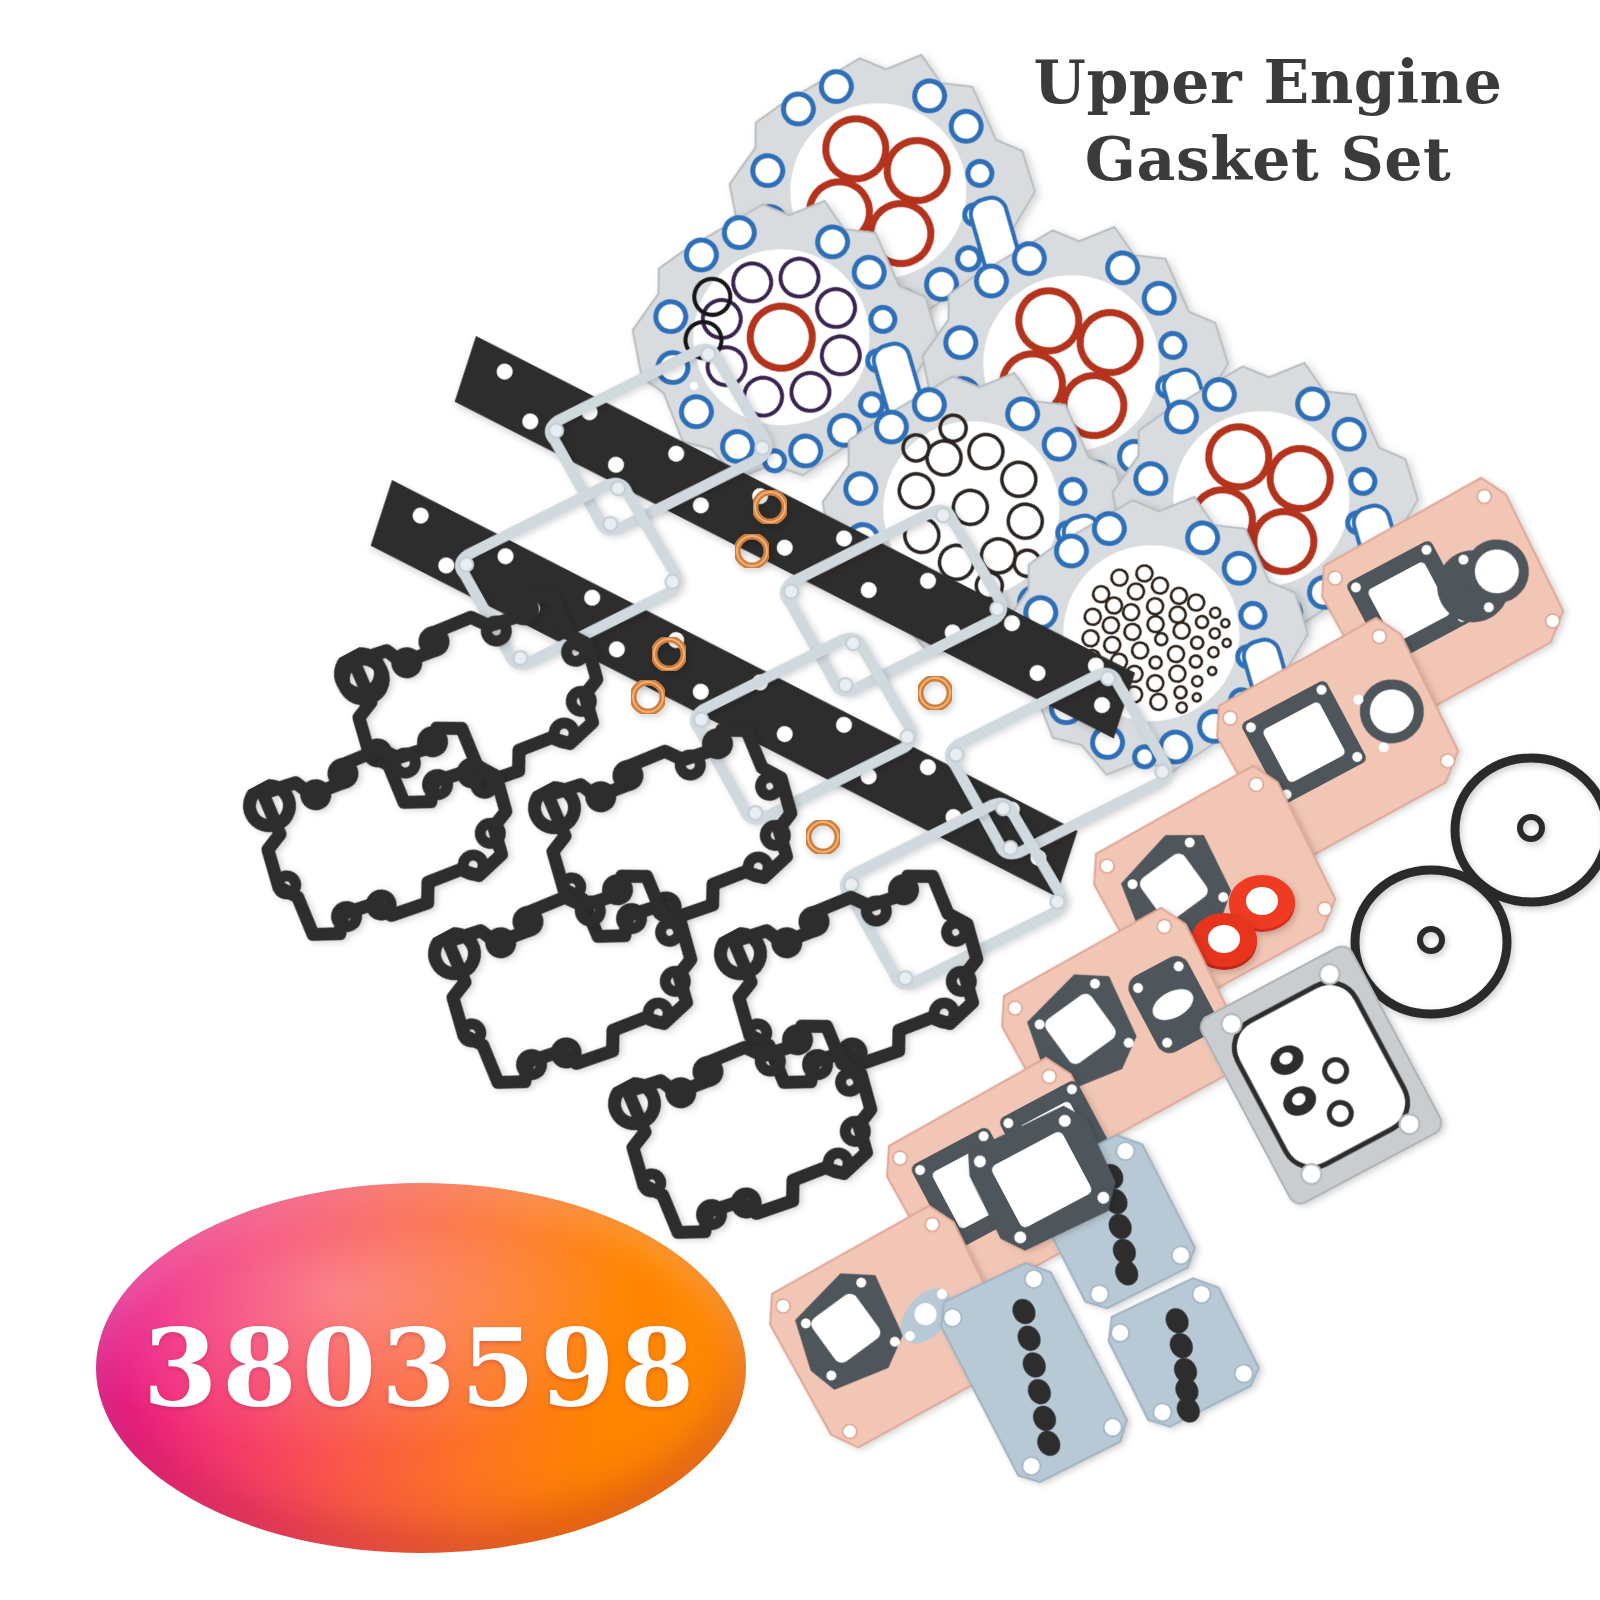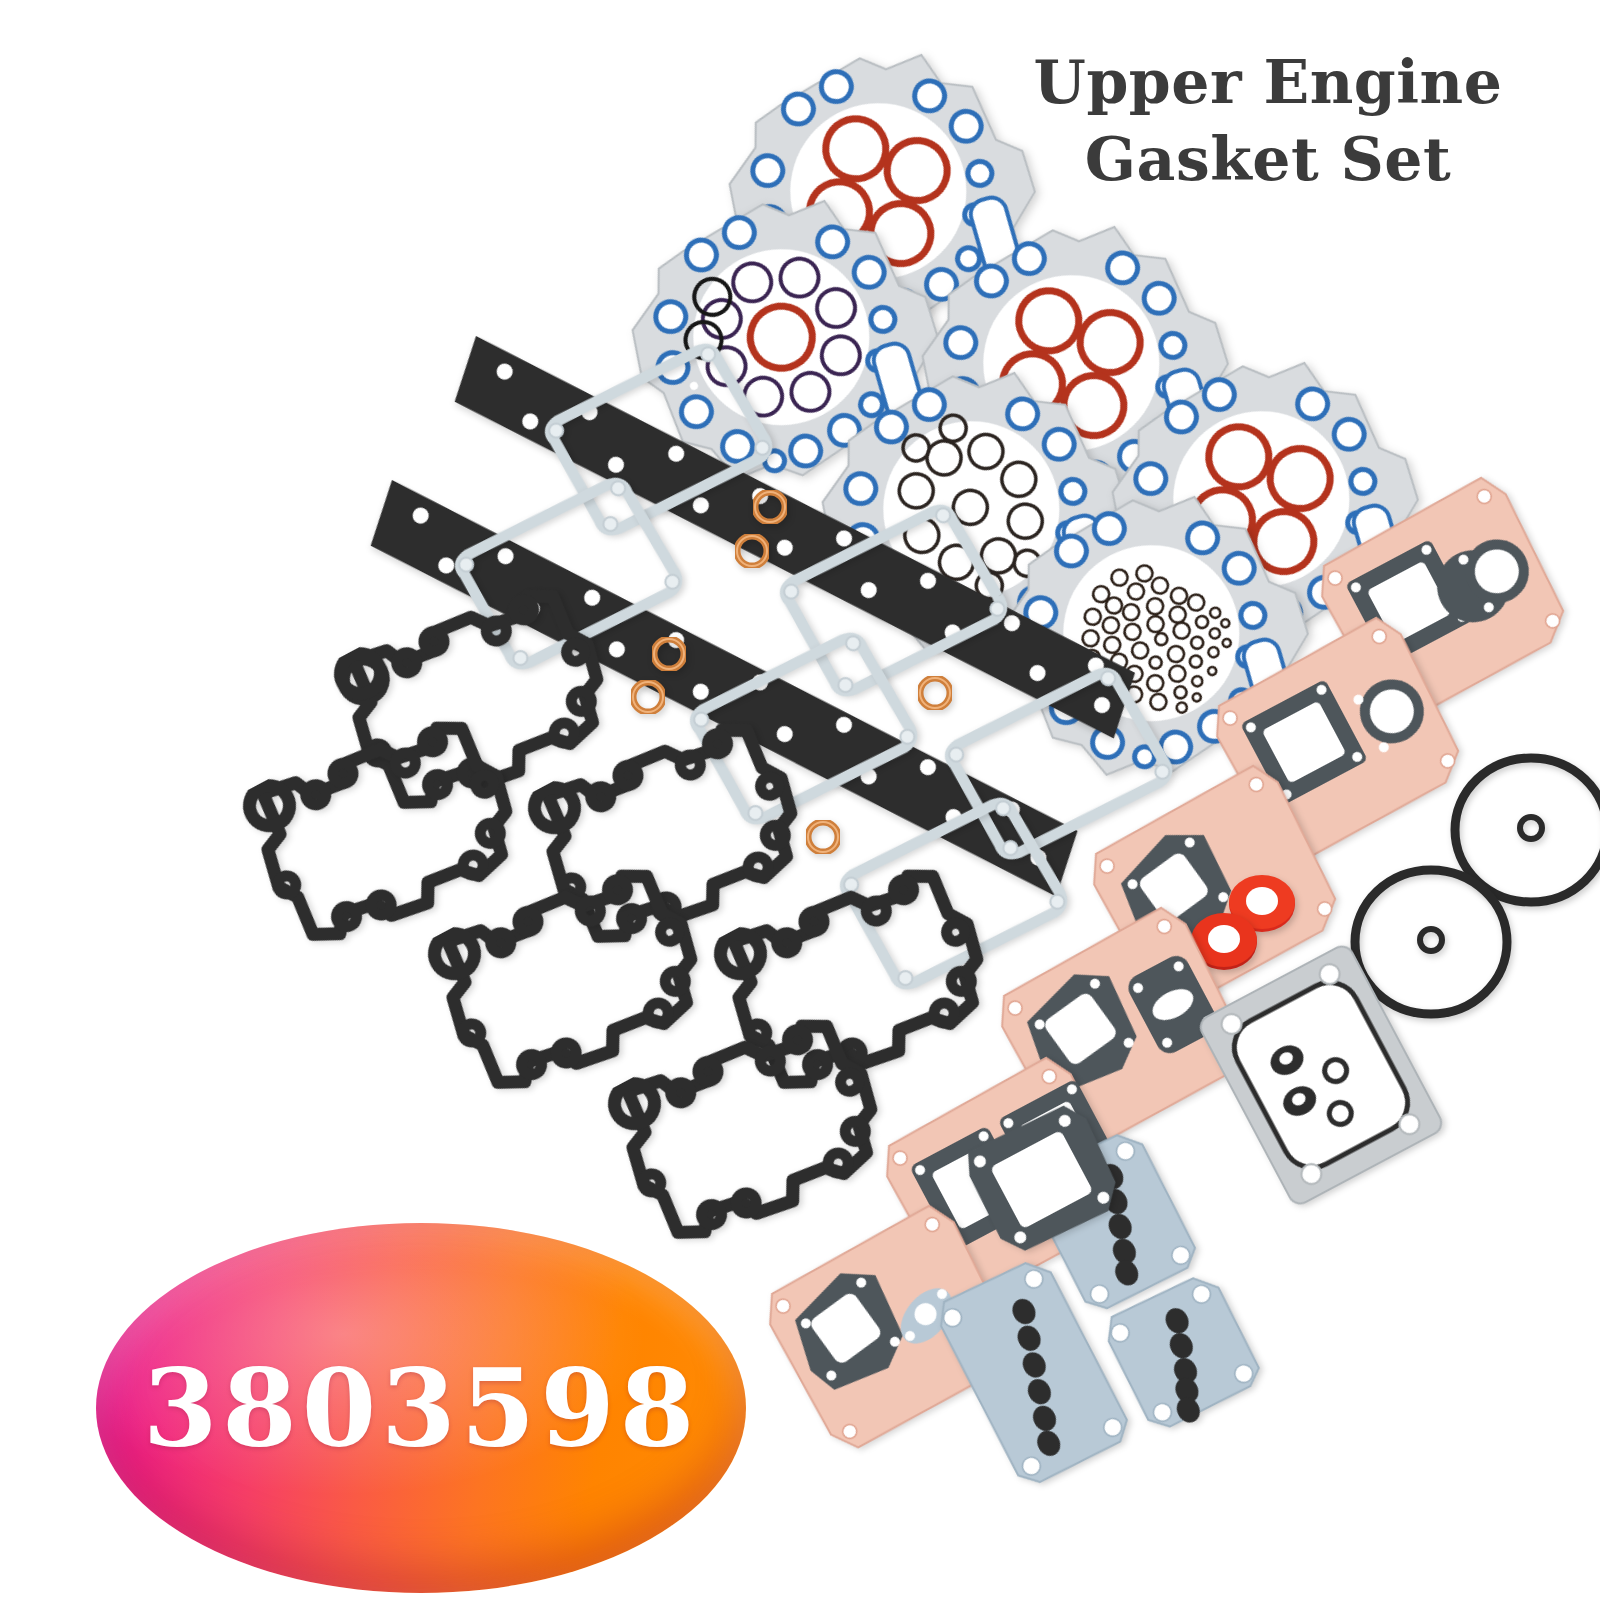--- a/index.html
+++ b/index.html
@@ -11,21 +11,21 @@
     position:absolute; right:60px; top:44px;
     width:640px; text-align:center;
     font-family:"DejaVu Serif",serif;
     font-size:60px; line-height:1.28;
     font-weight:700; letter-spacing:.5px;
     color:#3b3b3b; white-space:pre-line;
   }
 
   
   #badge{
-    position:absolute; left:48px; top:1223px;
+    position:absolute; left:48px; top:1183px;
     width:650px; height:370px;
     border-radius:50%;
     background:
       radial-gradient(ellipse 75% 70% at 38% 30%, rgba(255,255,255,.30) 0%, rgba(255,255,255,0) 62%),
       linear-gradient(100deg,#e6189a 0%,#f0257f 13%,#f63f66 28%,#fa5a45 43%,#fd7422 60%,#ff8400 76%,#ff8c05 100%);
     box-shadow:inset 0 -26px 46px rgba(150,0,60,.30), inset 0 16px 34px rgba(255,255,255,.22);
     display:flex; flex-direction:column;
     align-items:center; justify-content:center;
   }
   #badge .pn{

